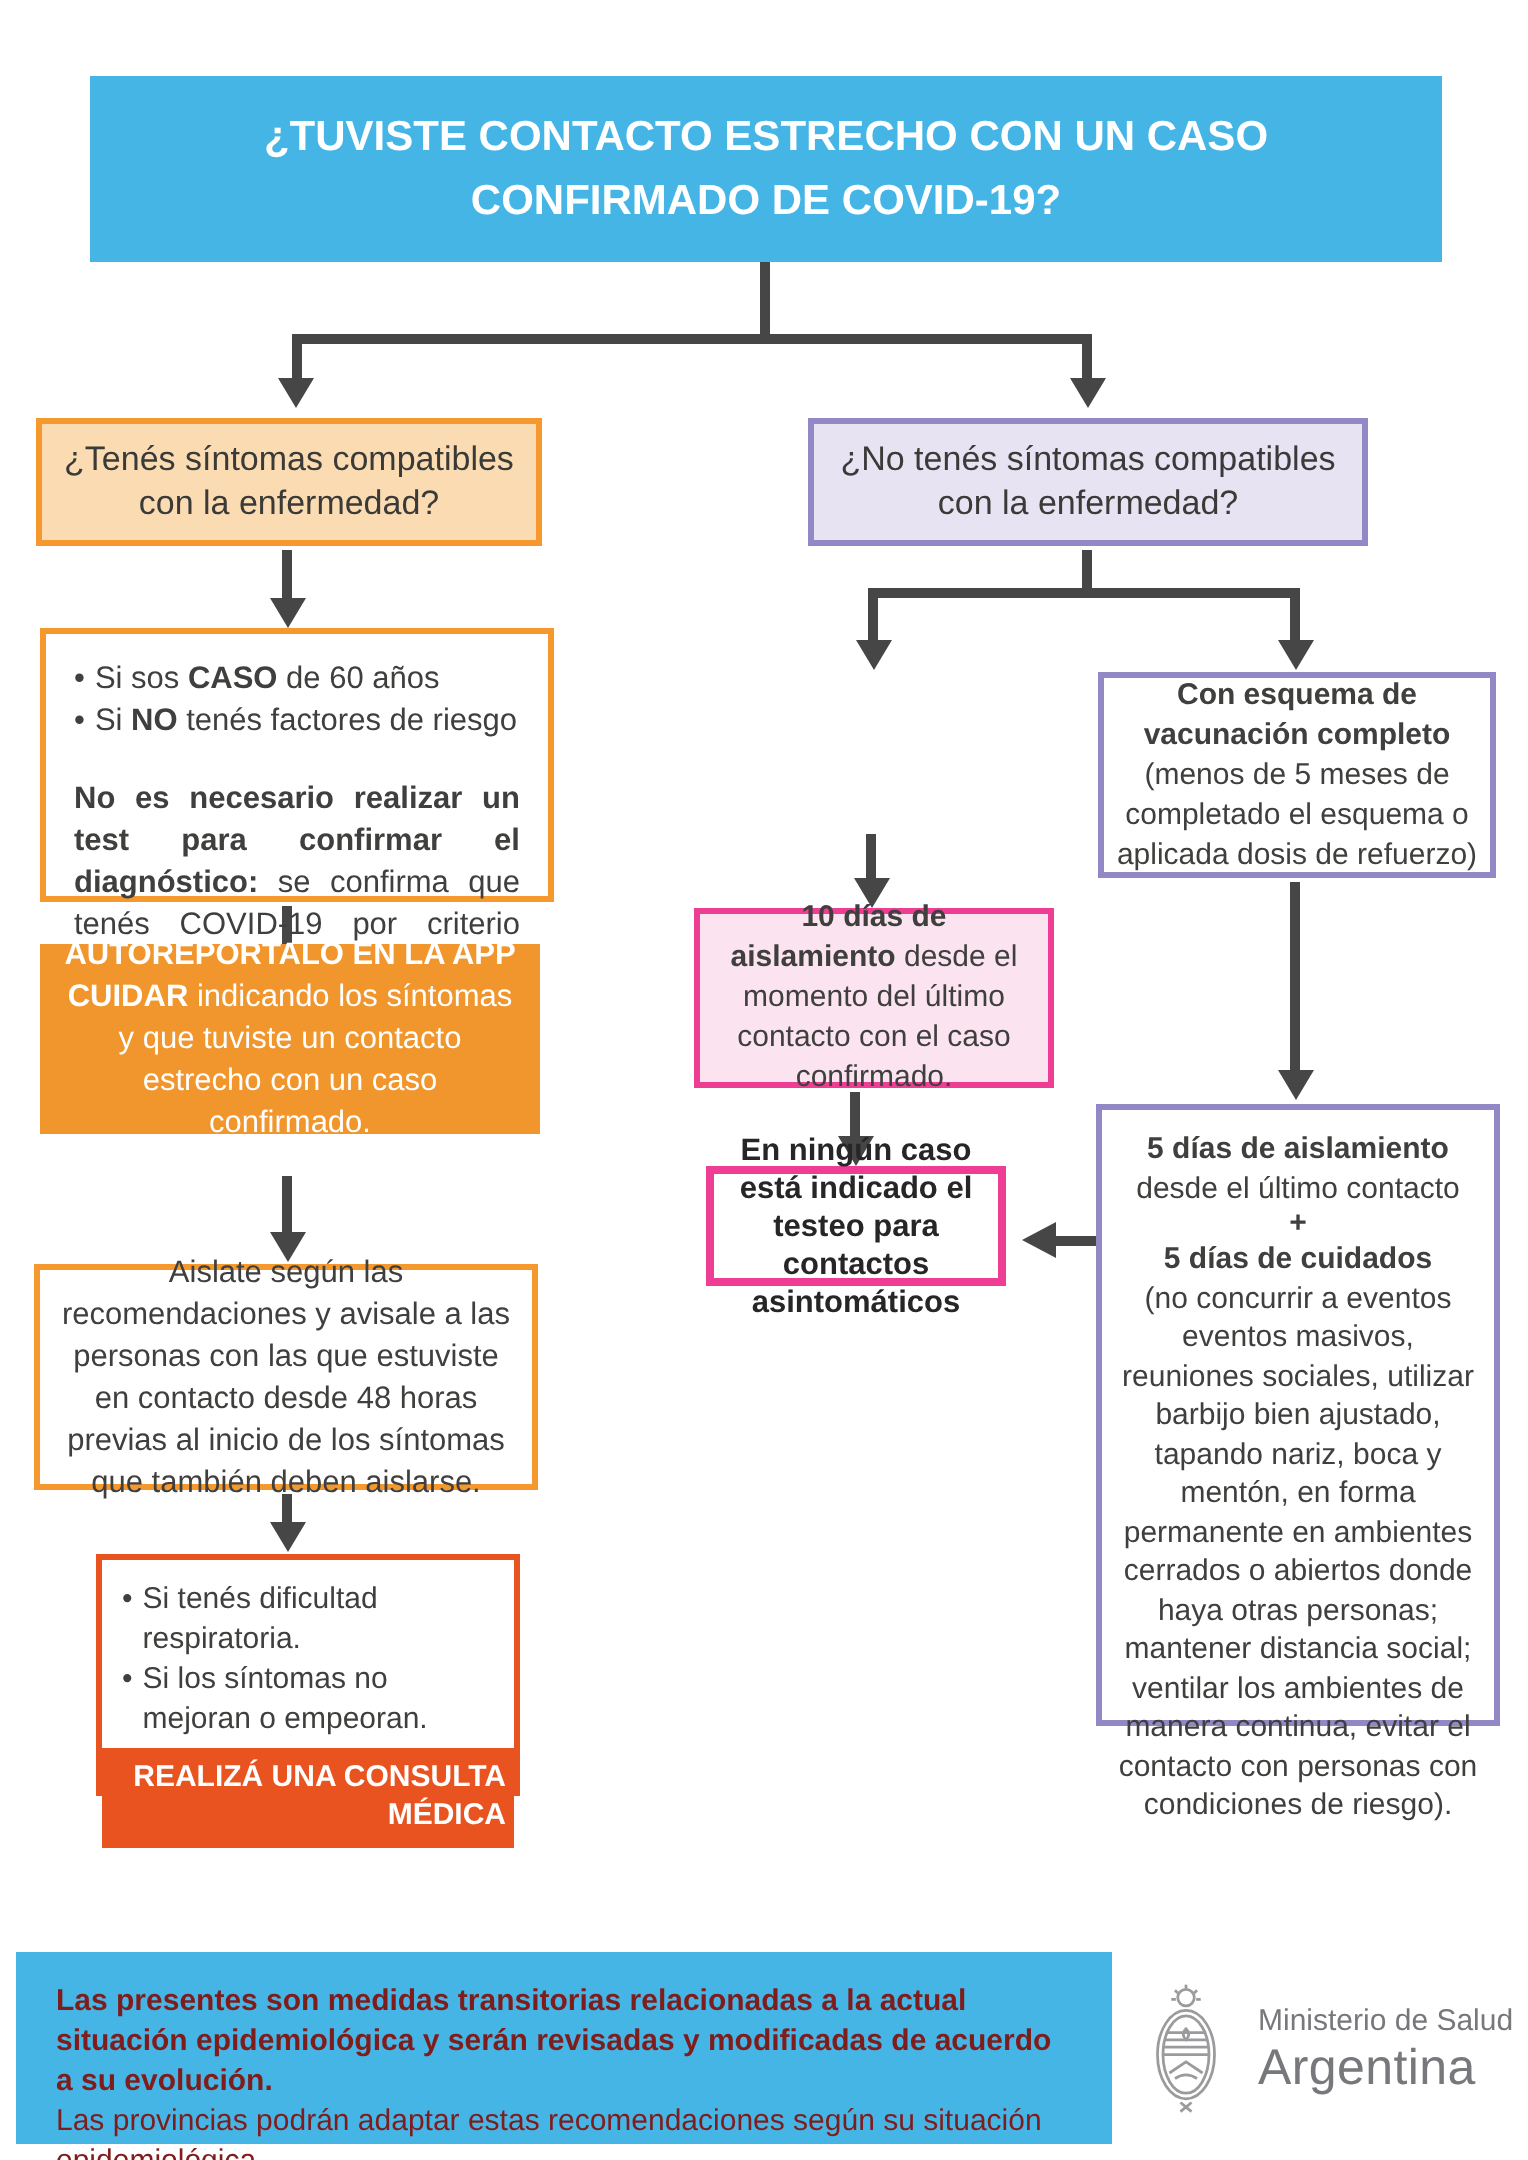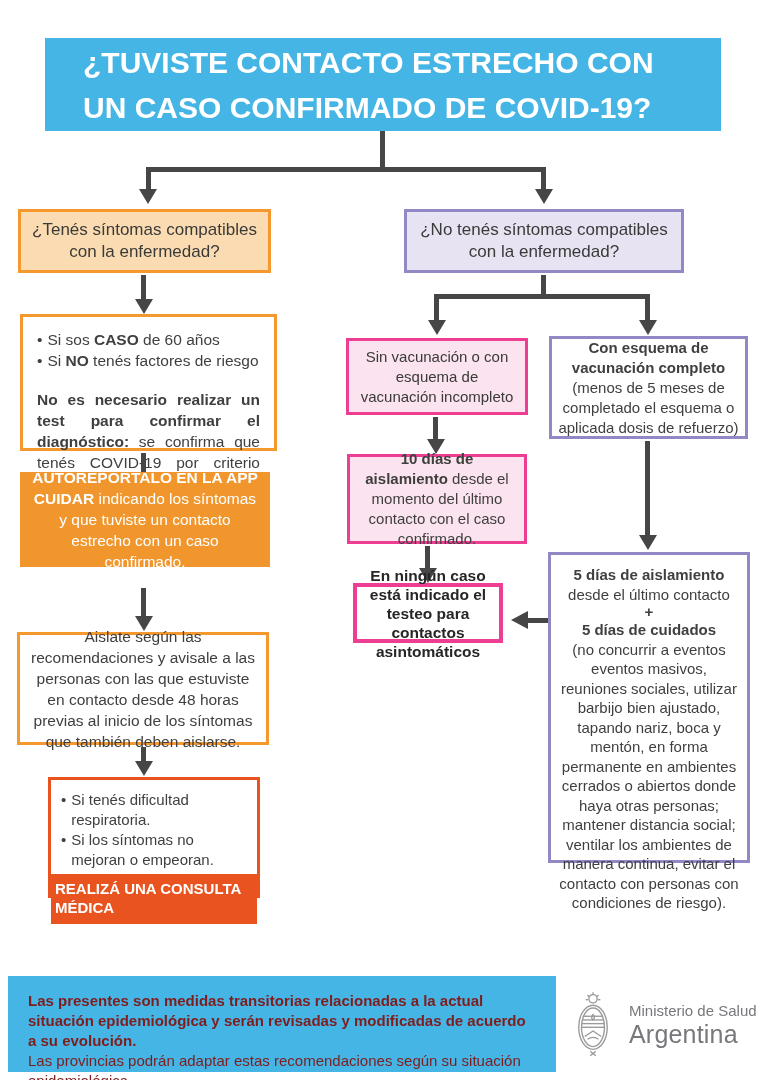--- a/index.html
+++ b/index.html
@@ -7,21 +7,21 @@
     position:relative;width:764px;height:1080px;background:#ffffff;overflow:hidden;
     font-family:"Liberation Sans",sans-serif;color:#3f3f3e;
   }
   .abs{position:absolute;box-sizing:border-box;}
   .b{font-weight:bold;}
   .center{display:flex;align-items:center;justify-content:center;text-align:center;}
 
   
   .title-box{left:45px;top:38px;width:676px;height:93px;background:#45B5E5;}
   .title-box .inner{max-width:600px;margin:0 auto;color:#fff;font-weight:bold;
-    font-size:30px;line-height:45px;text-align:left;}
+    font-size:21px;line-height:32px;text-align:center;}
 
   
   .vline{position:absolute;width:5px;background:#464646;}
   .hline{position:absolute;height:5px;background:#464646;}
   .head-down{position:absolute;width:0;height:0;
     border-left:9px solid transparent;border-right:9px solid transparent;
     border-top:15px solid #464646;}
   .head-left{position:absolute;width:0;height:0;
     border-top:9px solid transparent;border-bottom:9px solid transparent;
     border-right:17px solid #464646;}
@@ -41,21 +41,21 @@
   .app-box{left:20px;top:472px;width:250px;height:95px;background:#F0962D;color:#fff;
     font-size:15.5px;line-height:21px;padding:8px 12px;}
   .isolate-box{left:17px;top:632px;width:252px;height:113px;background:#fff;border:3px solid #F5992F;
     font-size:15.5px;line-height:21px;padding:8px 10px;}
   .warning-box{left:48px;top:777px;width:212px;height:121px;background:#fff;border:3px solid #E8531F;
     display:flex;flex-direction:column;}
   .warning-list{flex:1;padding:10px 8px 4px 10px;font-size:15px;line-height:20px;text-align:left;}
   .warning-list .wl{display:flex;}
   .warning-list .dot{margin-right:5px;}
   .warning-band{background:#E8531F;color:#fff;font-weight:bold;font-size:15px;line-height:19px;
-    text-align:left;padding:5px 4px 7px 4px;}
+    text-align:right;padding:5px 4px 7px 4px;}
 
   
   .pink1{left:346px;top:338px;width:182px;height:77px;background:#FBE3EF;border:3px solid #ED3E94;
     font-size:15px;line-height:20px;color:#3a3a38;padding:4px 8px;}
   .purple1{left:549px;top:336px;width:199px;height:103px;background:#fff;border:3px solid #9288C5;
     font-size:15px;line-height:20px;padding:6px 6px;}
   .pink2{left:347px;top:454px;width:180px;height:90px;background:#FBE3EF;border:3px solid #ED3E94;
     font-size:15px;line-height:20px;padding:4px 8px;}
   .notest{left:353px;top:583px;width:150px;height:60px;background:#fff;border:4px solid #ED3E94;
     font-size:15.5px;line-height:19px;font-weight:bold;color:#262626;padding:4px 2px;}
@@ -148,23 +148,20 @@
   <div class="head-down" style="left:639px;top:320px;"></div>
   <div class="vline" style="left:433px;top:417px;height:22px;"></div>
   <div class="head-down" style="left:427px;top:439px;"></div>
   <div class="vline" style="left:425px;top:546px;height:22px;"></div>
   <div class="head-down" style="left:419px;top:568px;"></div>
   <div class="vline" style="left:645px;top:441px;height:94px;"></div>
   <div class="head-down" style="left:639px;top:535px;"></div>
   <div class="hline" style="left:528px;top:618px;width:22px;"></div>
   <div class="head-left" style="left:511px;top:611px;"></div>
 
-  <div class="abs pink1 center">
-    <span>Sin vacunación o con esquema de vacunación incompleto</span>
-  </div>
 
   <div class="abs purple1 center">
     <div>
       <div class="b">Con esquema de vacunación completo</div>
       <div>(menos de 5 meses de completado el esquema o aplicada dosis de refuerzo)</div>
     </div>
   </div>
 
   <div class="abs pink2 center">
     <div>

